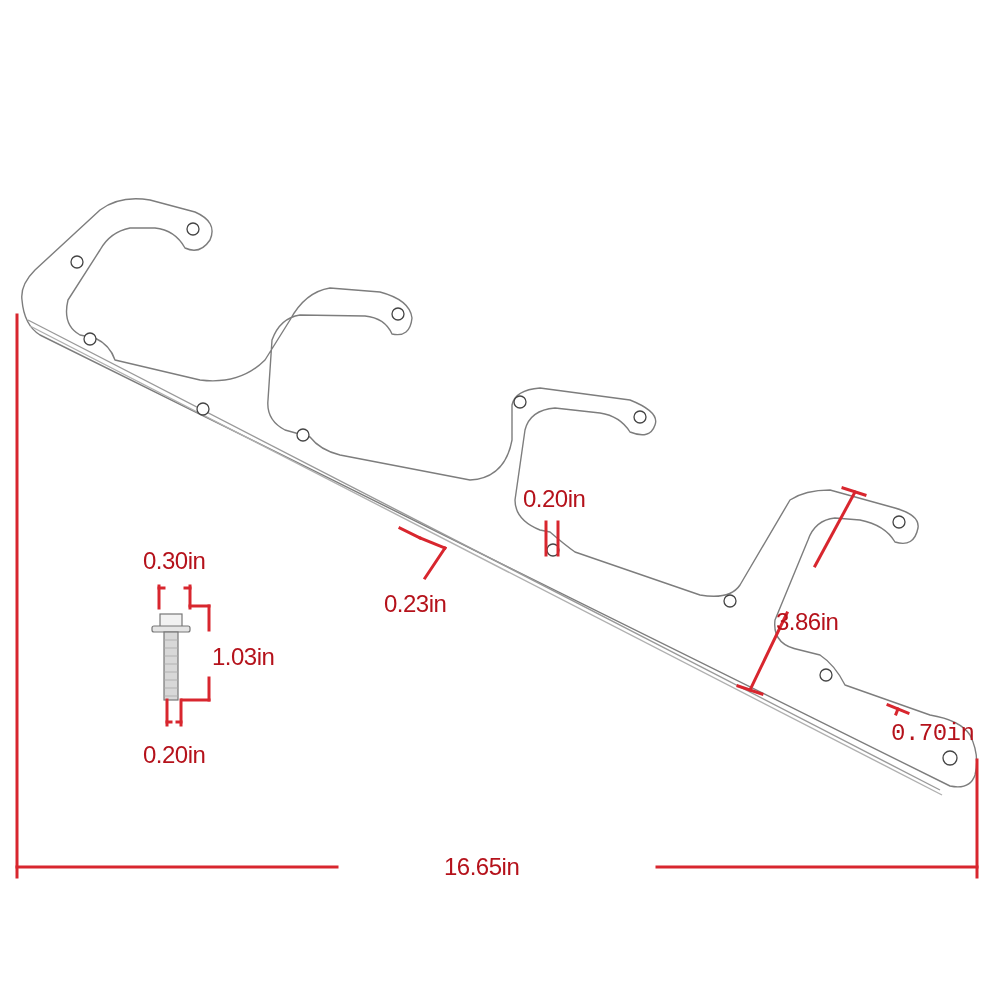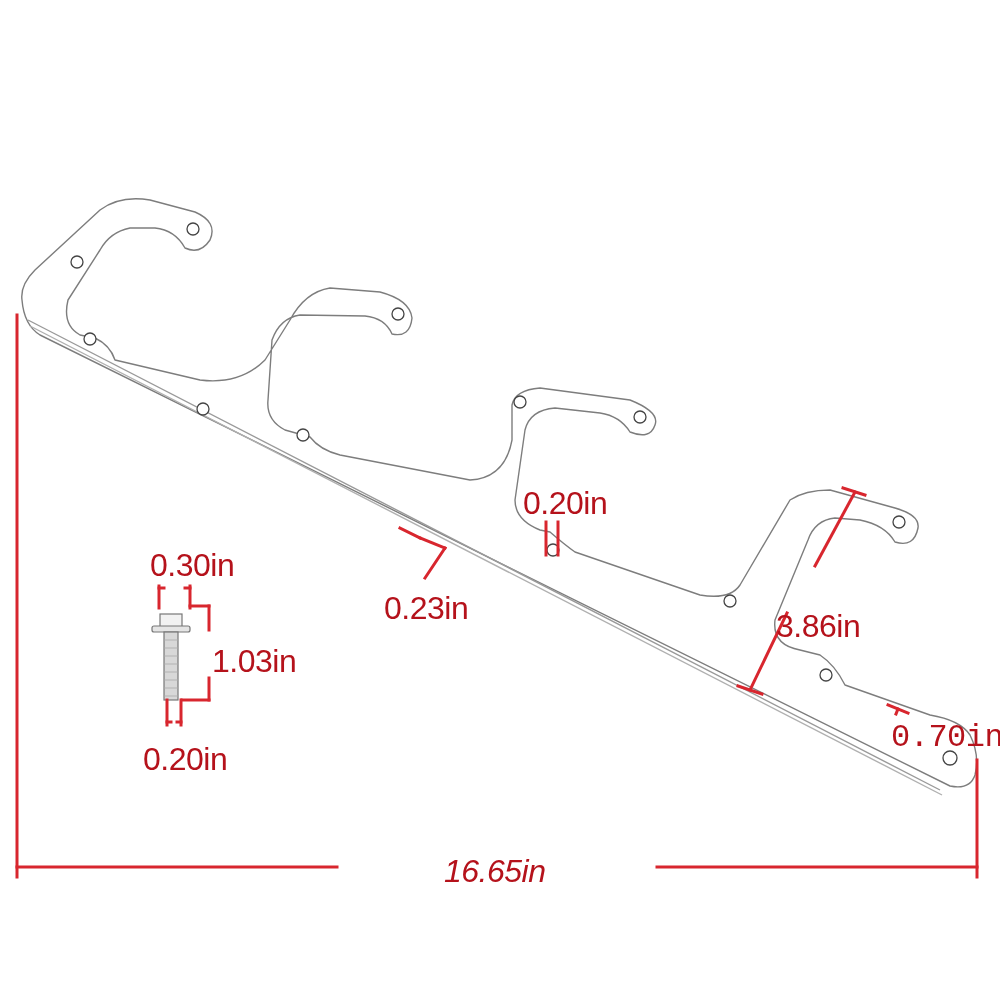--- a/index.html
+++ b/index.html
@@ -1,18 +1,18 @@
 <!DOCTYPE html>
 <html><head>
 <meta charset="utf-8">
 <style>
   html,body{margin:0;padding:0;background:#ffffff;}
   #canvas{position:relative;width:1000px;height:1000px;overflow:hidden;background:#fff;font-family:"Liberation Sans",sans-serif;}
   svg{position:absolute;left:0;top:0;}
-  .lbl{position:absolute;color:#b5121b;font-size:32px;letter-spacing:-0.5px;white-space:nowrap;line-height:1;}
+  .lbl{position:absolute;color:#b5121b;font-size:24px;letter-spacing:-0.5px;white-space:nowrap;line-height:1;}
 </style>
 </head>
 <body>
 
 <div id="canvas">
 
   <svg width="1000" height="1000" viewBox="0 0 1000 1000">
 
     <g fill="none" stroke="#7d7d7d" stroke-width="1.4" stroke-linejoin="round">
       <path d="M22,300 Q20,285 35,270 L100,210 Q120,195 150,200 L195,212 Q218,222 210,240 Q200,255 185,248 Q175,230 155,228 L130,228 Q110,232 100,250 L68,300 Q62,325 80,335 L95,338 Q110,345 115,360 L200,380 Q240,385 265,360 L290,320 Q305,292 330,288 L380,292 Q410,300 412,318 Q410,338 392,334 Q385,318 365,316 L300,315 Q280,318 272,340 L268,400 Q266,420 285,430 L310,437 Q320,450 340,455 L470,480 Q505,478 512,440 L512,405 Q515,390 540,388 L630,400 Q660,412 655,425 Q650,440 630,432 Q620,416 600,413 L555,408 Q530,410 525,430 L515,500 Q515,520 540,530 L550,532 Q565,545 575,552 L700,595 Q730,600 740,585 L790,500 Q805,490 830,490 L895,508 Q920,515 918,528 Q914,548 895,542 Q885,525 860,520 L835,518 Q815,520 808,540 L775,620 Q772,645 800,650 L820,655 Q835,665 845,685 L930,715 Q960,720 970,735 Q980,755 975,775 Q970,790 950,786 L40,335 Q24,325 22,300 Z"></path>
@@ -84,22 +84,22 @@
       <line x1="209" y1="678" x2="209" y2="700"></line>
         <line x1="182" y1="700" x2="209" y2="700"></line>
 
       <line x1="167" y1="700" x2="167" y2="725"></line>
         <line x1="167" y1="722" x2="171" y2="722"></line>
       <line x1="181" y1="700" x2="181" y2="725"></line>
         <line x1="177" y1="722" x2="181" y2="722"></line>
     </g>
   </svg>
 
-  <div class="lbl" style="left:444px;top:855px;font-style:italic;">16.65in</div>
+  <div class="lbl" style="left:444px;top:855px;">16.65in</div>
   <div class="lbl" style="left:776px;top:610px;">3.86in</div>
   <div class="lbl" style="left:891px;top:722px;font-family:Liberation Mono, monospace;">0.70in</div>
   <div class="lbl" style="left:384px;top:592px;">0.23in</div>
   <div class="lbl" style="left:523px;top:487px;">0.20in</div>
-  <div class="lbl" style="left:150px;top:549px;">0.30in</div>
+  <div class="lbl" style="left:143px;top:549px;">0.30in</div>
   <div class="lbl" style="left:212px;top:645px;text-align:right;">1.03in</div>
   <div class="lbl" style="left:143px;top:743px;">0.20in</div>
 
 </div>
 
 </body></html>

